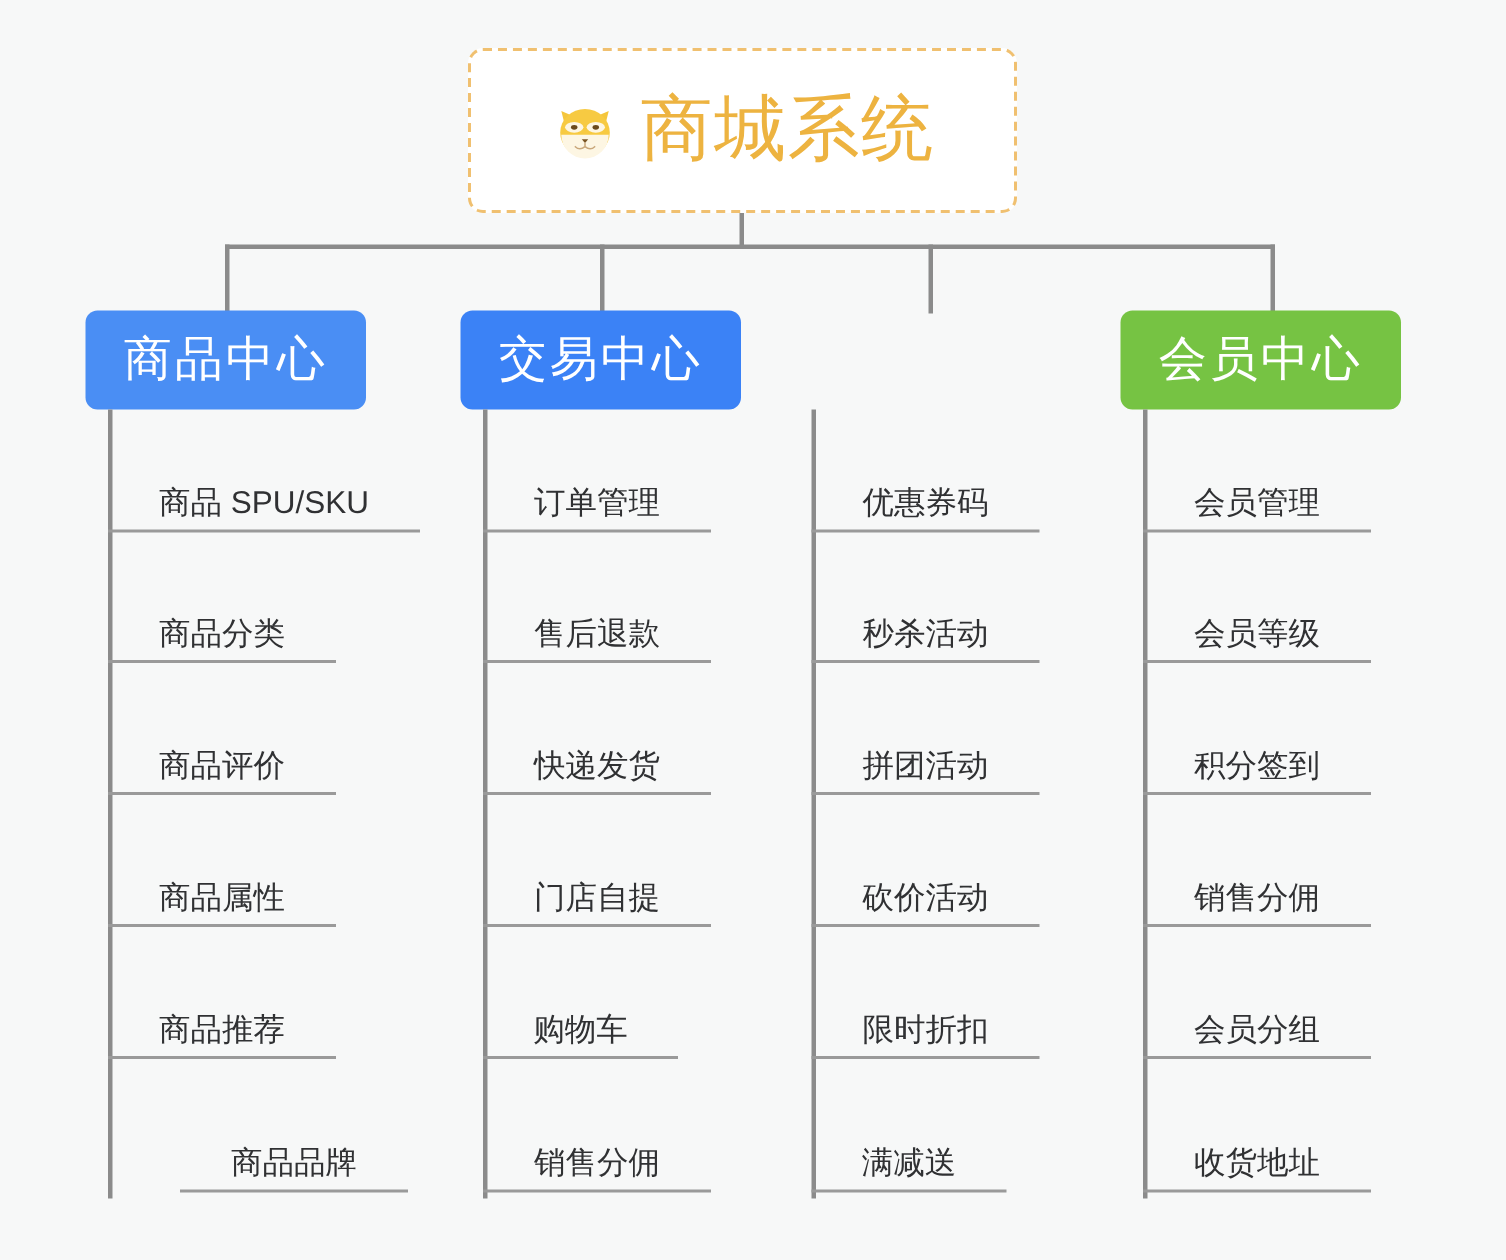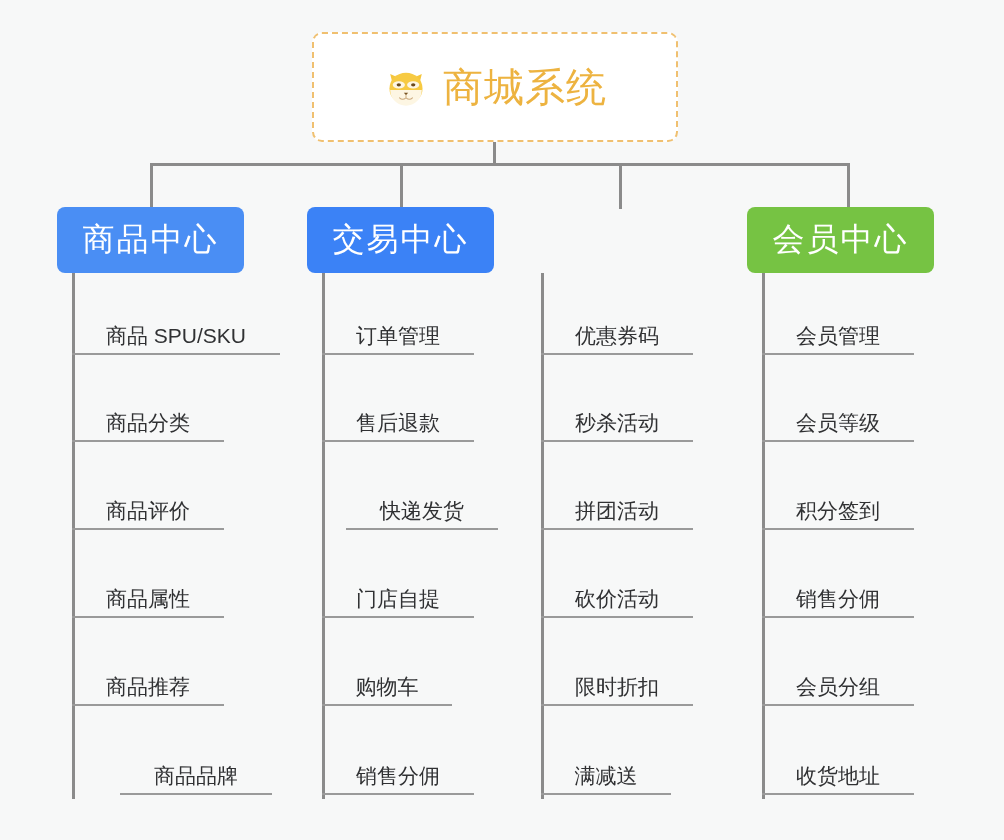--- a/index.html
+++ b/index.html
@@ -37,21 +37,21 @@
     gap: 14px;
   }
   .root-emoji {
     width: 46px;
     height: 46px;
     position: relative;
     display: block;
     flex: 0 0 auto;
   }
   .root-title {
-    font-size: 40px;
+    font-size: 48px;
     color: #edb340;
     letter-spacing: 1px;
     line-height: 1;
     white-space: nowrap;
   }
 
   
   .conn {
     position: absolute;
     background: #8b8b8b;
@@ -173,21 +173,21 @@
   </div>
 
   <div class="branch" style="left:322px;">
     <div class="branch-stem" style="height:526px;"></div>
     <div class="leaf" style="top:0px;   width:152px;">
         <span class="leaf-label">订单管理</span>
       </div>
     <div class="leaf" style="top:87px;  width:152px;">
         <span class="leaf-label">售后退款</span>
       </div>
-    <div class="leaf" style="top:175px; width:152px;margin-left:24px;">
+    <div class="leaf" style="top:175px; width:152px;">
         <span class="leaf-label">快递发货</span>
       </div>
     <div class="leaf" style="top:263px; width:152px;">
         <span class="leaf-label">门店自提</span>
       </div>
     <div class="leaf" style="top:351px; width:130px;">
         <span class="leaf-label">购物车</span>
       </div>
     <div class="leaf" style="top:440px; width:152px;">
         <span class="leaf-label">销售分佣</span>

